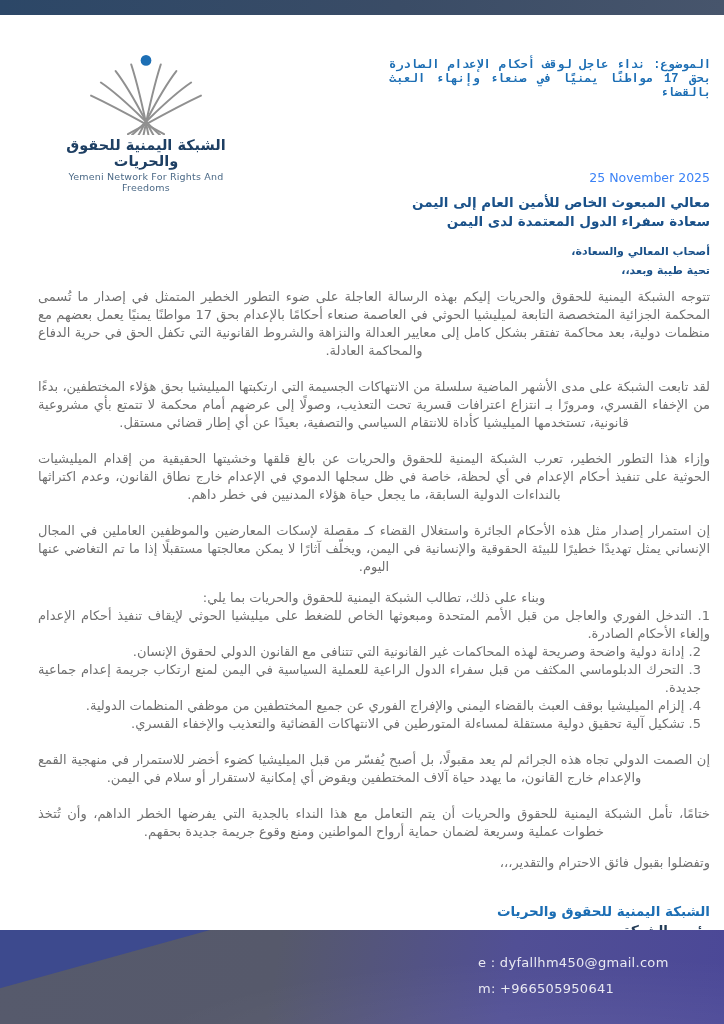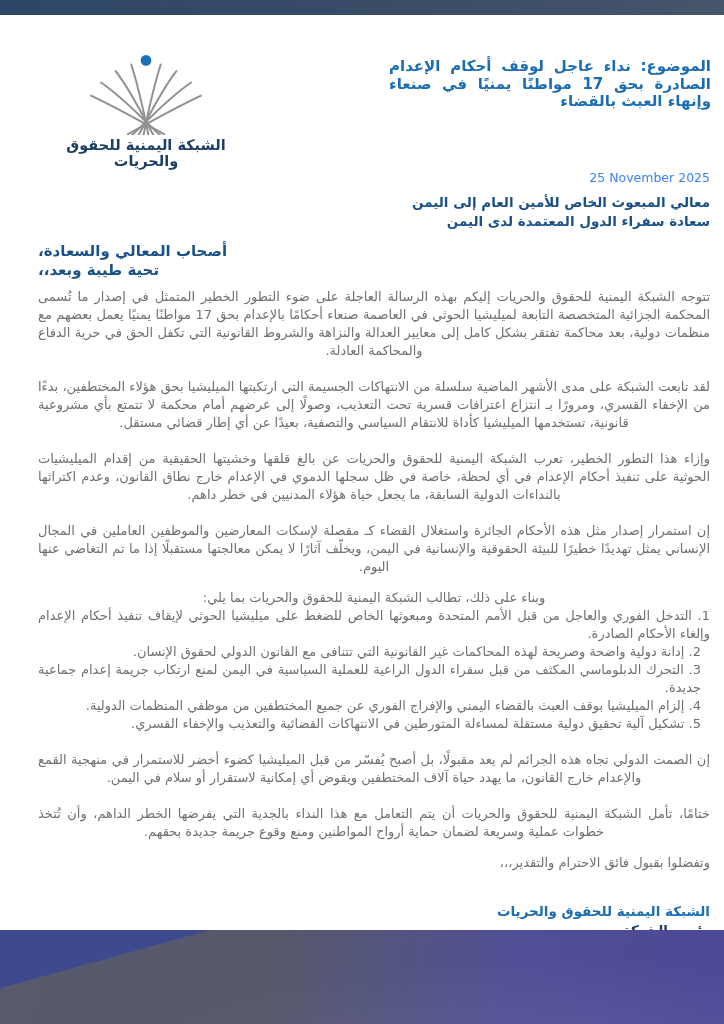--- a/index.html
+++ b/index.html
@@ -16,31 +16,31 @@
   }
   
   .logo-block { position:absolute; left:48px; top:53px; width:196px; text-align:center; }
   .logo-mark { display:block; margin:0 auto 2px auto; }
   .logo-ar { font-size:14.5px; font-weight:bold; color:#1e3f63; direction:rtl; }
   .logo-en { font-size:9.5px; color:#4b6986; margin-top:2px; letter-spacing:0.2px; }
 
   .subject-block { position:absolute; right:13px; top:58px; width:322px; }
   .subject {
     direction:rtl; text-align:justify; text-align-last:right;
-    font-size:15px; font-weight:bold; color:#1c6eb4; line-height:1.18;
+    font-size:12px; font-weight:bold; color:#1c6eb4; line-height:1.18;font-family:Liberation Mono, monospace;
   }
   .date { position:absolute; right:14px; top:170px; font-size:12.5px; color:#3b82f6; }
 
   
   .content {
     position:absolute; top:193px; left:38px; right:14px;
     direction:rtl; color:#707070; font-size:13px; line-height:18px;
   }
   .recipients { font-weight:bold; color:#1a5189; font-size:13.5px; line-height:19px; text-align:right; }
-  .salutation { font-weight:bold; color:#1a5189; font-size:15px; line-height:19px; text-align:left; margin-top:11px; }
+  .salutation { font-weight:bold; color:#1a5189; font-size:11px; line-height:19px; text-align:right; margin-top:11px; }
   .para { text-align:justify; text-align-last:center; margin-top:18px; }
   .para.first { margin-top:8px; }
   .line-right { text-align:center; margin-top:13px; }
   .demand { text-align:justify; text-align-last:right; }
   .demand.indent { padding-right:9px; }
   .closing { text-align:right; margin-top:13px; }
   .signature { margin-top:30px; text-align:right; line-height:19px; }
   .sig-org { font-weight:bold; color:#1c6eb4; font-size:13.5px; }
   .sig-role { font-weight:bold; color:#233c57; font-size:13.5px; }
   .sig-name { color:#707070; font-size:13px; }
@@ -80,20 +80,21 @@
         <path d="M20,36 C48,55 66,76 92,100"></path>
         <path d="M130,36 C102,55 84,76 58,100"></path>
         <path d="M38,22 C58,48 70,75 84,100"></path>
         <path d="M112,22 C92,48 80,75 66,100"></path>
         <path d="M57,14 C67,45 73,75 78,100"></path>
         <path d="M93,14 C83,45 77,75 72,100"></path>
       </g>
       <circle cx="75" cy="9" r="6.5" fill="#1d6fb5"></circle>
     </svg>
     <div class="logo-ar">الشبكة اليمنية للحقوق والحريات</div>
+    <div class="logo-en">Yemeni Network For Rights And Freedoms</div>
   </div>
 
   <div class="subject-block">
     <div class="subject">الموضوع: نداء عاجل لوقف أحكام الإعدام الصادرة بحق 17 مواطنًا يمنيًا في صنعاء وإنهاء العبث بالقضاء</div>
   </div>
   <div class="date">25 November 2025</div>
 
   <div class="content">
 
     <div class="recipients">
@@ -130,15 +131,19 @@
       <div class="sig-org">الشبكة اليمنية للحقوق والحريات</div>
       <div class="sig-role">رئيس الشبكة</div>
       <div class="sig-name">المحامي / محمد أحمد ضيف الله العمدة</div>
     </div>
 
   </div>
 
   <div class="footer">
     <div class="footer-tri-blue"></div>
     <div class="footer-sheen"></div>
+    <div class="footer-contact">
+      <div><span>e :</span> <span>dyfallhm450@gmail.com</span></div>
+      <div><span>m:</span> <span>+966505950641</span></div>
+    </div>
   </div>
 
 </div>
 
 </body></html>

